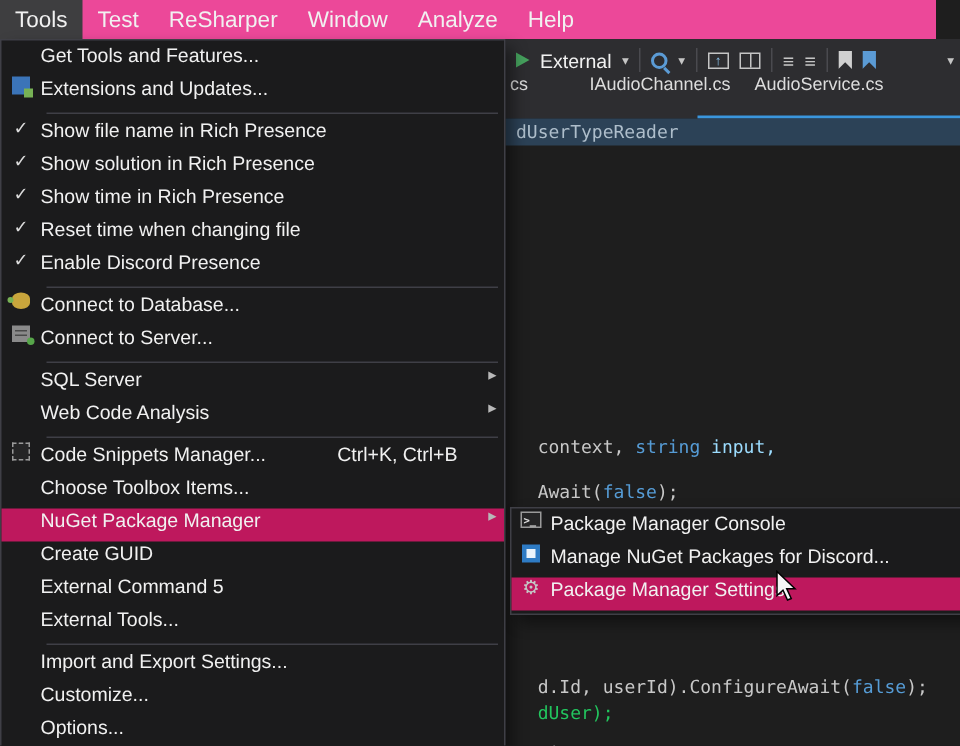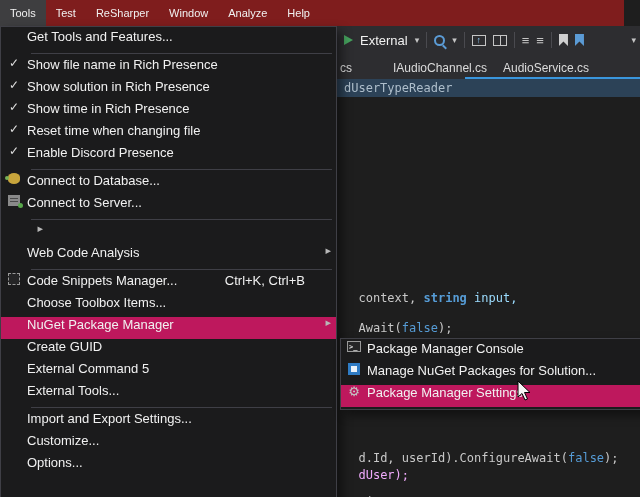--- a/index.html
+++ b/index.html
@@ -1,20 +1,20 @@
 <!DOCTYPE html>
 <html><head>
 <meta charset="utf-8">
 <style>
   *{box-sizing:border-box;margin:0;padding:0}
   html,body{width:640px;height:497px}
   body{position:relative;overflow:hidden;background:#1e1e1e;font-family:"Liberation Sans",sans-serif;cursor:default}
 
   
-  .menubar{position:absolute;top:0;left:0;right:16px;height:26px;background:#7f1d1d;display:flex;align-items:stretch;color:#f1f1f1;font-size:11px;z-index:6}
+  .menubar{position:absolute;top:0;left:0;right:16px;height:26px;background:#ec4899;display:flex;align-items:stretch;color:#f1f1f1;font-size:15px;z-index:6}
   .mb{padding:0 10px;display:flex;align-items:center}
   .mb.open{background:#3e3e40}
 
   
   .toolbar{position:absolute;top:26px;left:0;right:0;height:28px;background:#2d2d30;display:flex;align-items:center;gap:7px;padding-left:344px;z-index:1}
   .tb-play{width:0;height:0;border-left:9px solid #46a25e;border-top:5px solid transparent;border-bottom:5px solid transparent}
   .tb-label{color:#f1f1f1;font-size:13px;white-space:nowrap}
   .chev{color:#c5c5c5;font-size:9px;line-height:1}
   .tb-sep{width:1px;height:16px;background:#4a4a4f}
   .tb-find{width:11px;height:11px;border:2px solid #5b9bd5;border-radius:50%;position:relative}
@@ -22,21 +22,21 @@
   .tb-box{width:14px;height:11px;border:1px solid #c5c5c5;position:relative;background:#2d2d30}
   .tb-box.cols::after{content:"";position:absolute;top:0;bottom:0;left:6px;width:1px;background:#c5c5c5}
   .tb-box.deploy{display:flex;align-items:center;justify-content:center;color:#8fc7f0;font-size:9px;line-height:1}
   .tb-list{color:#c5c5c5;font-size:13px;line-height:1}
   .tb-flag{width:9px;height:12px;background:#d0d0d0;clip-path:polygon(0 0,100% 0,100% 100%,50% 62%,0 100%)}
   .tb-flag.blue{background:#5b9bd5}
   .tb-right{margin-left:auto;margin-right:4px}
 
   
   .tabsbar{position:absolute;top:54px;left:0;right:0;height:25px;background:#2d2d30;z-index:1}
-  .tab{position:absolute;top:56px;height:23px;display:flex;align-items:center;color:#dcdcdc;font-size:12px;z-index:1;white-space:nowrap}
+  .tab{position:absolute;top:44px;height:23px;display:flex;align-items:center;color:#dcdcdc;font-size:12px;z-index:1;white-space:nowrap}
   .tab-underline{position:absolute;top:77px;left:465px;width:175px;height:2px;background:#3a96dd;z-index:1}
 
   
   .navstrip{position:absolute;top:79px;left:0;right:0;height:18px;background:#2c4257;z-index:1}
   .navtext{position:absolute;left:344px;top:0;height:18px;display:flex;align-items:center;color:#aebecb;font:12px "DejaVu Sans Mono",monospace}
   .code{position:absolute;font:12px "DejaVu Sans Mono",monospace;white-space:pre;z-index:1;line-height:14px}
 
   
   .menu{position:absolute;top:26px;left:0;width:337px;height:520px;background:#1b1b1c;border:1px solid #3f3f46;box-shadow:5px 5px 10px rgba(0,0,0,.45);z-index:10;padding-top:2px;color:#f1f1f1;font-size:13px}
   .submenu{position:absolute;top:338px;left:340px;width:312px;background:#1b1b1c;border:1px solid #3f3f46;box-shadow:5px 5px 10px rgba(0,0,0,.45);z-index:11;padding:2px 0;color:#f1f1f1;font-size:13px}
@@ -119,41 +119,48 @@
 <div class="tab" style="left:503px">
     <span>AudioService.cs</span>
   </div>
 <div class="tab-underline"></div>
 
 <div class="navstrip">
   <span class="navtext">dUserTypeReader</span>
 </div>
 
 <div class="code" style="top:277px;left:344px">
-  <span style="color: rgb(200, 200, 200);">context, </span><span style="color: rgb(86, 156, 214); font-weight: bold;">string</span><span style="color: rgb(156, 220, 254);"> input,</span>
+  <span style="color: rgb(200, 200, 200);">context, </span><span style="color: rgb(86, 156, 214);">string</span><span style="color: rgb(156, 220, 254);"> input,</span>
 </div>
 <div class="code" style="top:307px;left:344px">
   <span style="color: rgb(200, 200, 200);">Await(</span><span style="color: rgb(86, 156, 214);">false</span><span style="color: rgb(200, 200, 200);">);</span>
 </div>
 <div class="code" style="top:437px;left:344px">
   <span style="color: rgb(200, 200, 200);">d.Id, userId).ConfigureAwait(</span><span style="color: rgb(86, 156, 214);">false</span><span style="color: rgb(200, 200, 200);">);</span>
 </div>
 <div class="code" style="top:454px;left:344px">
-  <span style="color: #f0abfc;">dUser);</span>
+  <span style="color: #22c55e;">dUser);</span>
 </div>
 <div class="code" style="top:481px;left:338px">
   <span style="color: rgb(86, 156, 214);">se</span><span style="color: rgb(200, 200, 200);">);</span>
 </div>
 
 <div class="menu">
   <div class="mi">
     <span class="mic"></span>
     <span class="mlb">Get Tools and Features...</span>
       <span class="mar"></span>
   </div>
+  <div class="mi">
+    <span class="mic">
+        <span class="ic-ext"></span>
+      </span>
+    <span class="mlb">Extensions and Updates...</span>
+      <span class="mar"></span>
+  </div>
   <div class="msep"></div>
   <div class="mi">
     <span class="mic">
         <span class="check">✓</span>
       </span>
     <span class="mlb">Show file name in Rich Presence</span>
       <span class="mar"></span>
   </div>
   <div class="mi">
     <span class="mic">
@@ -194,20 +201,21 @@
   <div class="mi">
     <span class="mic">
         <span class="ic-srv"></span>
       </span>
     <span class="mlb">Connect to Server...</span>
       <span class="mar"></span>
   </div>
   <div class="msep"></div>
   <div class="mi">
     <span class="mic"></span>
+    <span class="mlb">SQL Server</span>
     <span class="mar">▸</span>
   </div>
   <div class="mi">
     <span class="mic"></span>
     <span class="mlb">Web Code Analysis</span>
     <span class="mar">▸</span>
   </div>
   <div class="msep"></div>
   <div class="mi">
     <span class="mic">
@@ -265,21 +273,21 @@
     <span class="mic">
         <span class="ic-console">&gt;_</span>
       </span>
     <span class="mlb">Package Manager Console</span>
       <span class="mar"></span>
   </div>
   <div class="mi">
     <span class="mic">
         <span class="ic-pkg"></span>
       </span>
-    <span class="mlb">Manage NuGet Packages for Solution...</span>
+    <span class="mlb">Manage NuGet Packages for Discord...</span>
       <span class="mar"></span>
   </div>
   <div class="mi hl">
     <span class="mic">
         <span class="ic-gear">⚙</span>
       </span>
     <span class="mlb">Package Manager Settings</span>
       <span class="mar"></span>
   </div>
 </div>

